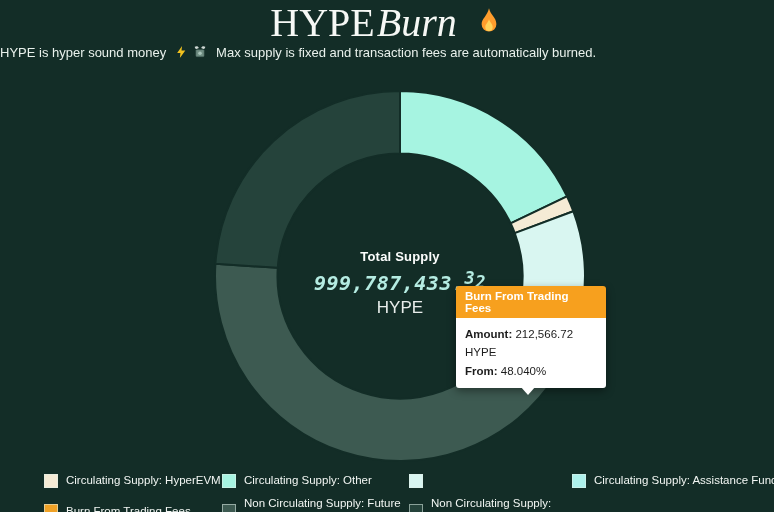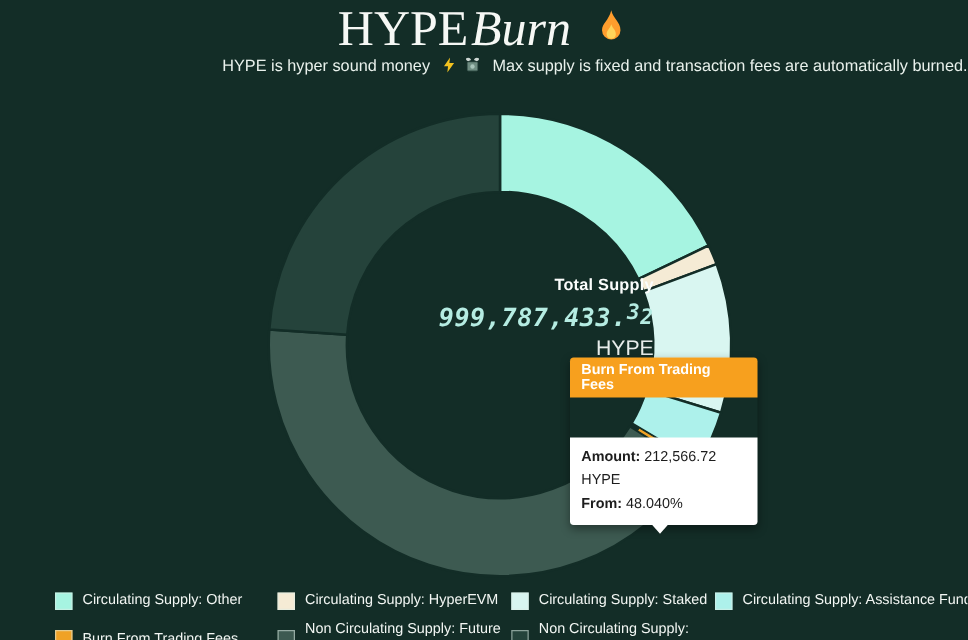--- a/index.html
+++ b/index.html
@@ -6,45 +6,45 @@
   body{width:774px;height:512px;overflow:hidden;background:#132d27;
        font-family:"Liberation Sans",sans-serif;position:relative;}
   .stage{position:absolute;inset:0;width:774px;height:397px;}
 
   
   .title{position:absolute;top:0;left:0;right:0;height:46px;text-align:center;
          margin:0;font-weight:400;color:#f6f8f5;font-size:40px;line-height:46px;
          font-family:"Liberation Serif","DejaVu Serif",serif;}
   .title .t-italic{font-style:italic;margin-left:2px;}
   .title .flame{display:inline-block;vertical-align:-3px;margin-left:7px;}
-  .subtitle{position:absolute;top:45px;left:0;right:0;margin:0;text-align:right;
+  .subtitle{position:absolute;top:45px;left:0;right:0;margin:0;text-align:left;
             color:#e9f1ec;font-size:13px;line-height:16px;}
   .subtitle .ic{display:inline-block;vertical-align:-2px;margin:0 1px;}
   .subtitle .ic.first{margin-left:5px;}
   .subtitle .ic.last{margin-right:5px;}
 
   
   #donut{position:absolute;left:0;top:70px;}
 
   
-  .center-box{position:absolute;left:277px;top:220px;width:246px;text-align:right;z-index:2;}
+  .center-box{position:absolute;left:277px;top:249px;width:246px;text-align:center;z-index:2;}
   .center-box .cap{color:#fbfdfc;font-size:13px;font-weight:700;letter-spacing:.2px;}
   .center-box .val{margin-top:7px;color:#b5ece2;font-weight:700;font-size:20px;
                    letter-spacing:.5px;font-family:"DejaVu Sans Mono",monospace;white-space:nowrap;font-style:italic;}
   .center-box .val .d1{font-size:17px;position:relative;top:-6px;}
   .center-box .val .d2{font-size:17px;position:relative;top:-2px;}
   .center-box .unit{margin-top:3px;color:#e8edeb;font-size:17px;}
 
   
   .tooltip{position:absolute;left:456px;top:286px;width:150px;z-index:5;
            border-radius:3px;box-shadow:0 3px 8px rgba(0,0,0,.4);font-size:11.5px;}
   .tooltip .tt-head{background:#f7a01e;color:#ffffff;font-weight:700;
                     padding:4px 9px;border-radius:3px 3px 0 0;}
   .tooltip .tt-body{background:#ffffff;color:#1d1d1d;padding:7px 9px 8px;
-                    border-radius:0 0 3px 3px;line-height:1.6;margin-top:32px;}
+                    border-radius:0 0 3px 3px;line-height:1.6;}
   .tooltip .tt-body b{font-weight:700;}
   .tooltip .tt-arrow{position:absolute;bottom:-15px;left:64px;width:0;height:0;
                      border:8px solid transparent;border-top:9px solid #ffffff;}
 
   
   .legend{position:absolute;left:44px;top:473px;display:grid;
           grid-template-columns:178px 187px 163px 210px;row-gap:8px;z-index:3;}
   .legend-item{display:flex;align-items:center;gap:8px;color:#f2f6f3;font-size:11.5px;
                line-height:15px;cursor:pointer;}
   .legend-swatch{width:14px;height:14px;flex:0 0 14px;box-sizing:border-box;
@@ -103,30 +103,29 @@
     <div class="tt-head">Burn From Trading Fees</div>
     <div class="tt-body">
       <div><b>Amount:</b> <span>212,566.72 HYPE</span></div>
       <div><b>From:</b> <span>48.040%</span></div>
     </div>
     <div class="tt-arrow"></div>
   </div>
 
   <div class="legend" id="legend">
       <div class="legend-item">
+        <span class="legend-swatch" style="background: rgb(245, 235, 213);"></span>
+        <span>Circulating Supply: HyperEVM</span>
+      </div>
+      <div class="legend-item">
         <span class="legend-swatch" style="background: rgb(166, 244, 225);"></span>
         <span>Circulating Supply: Other</span>
       </div>
       <div class="legend-item">
-        <span class="legend-swatch" style="background: rgb(245, 235, 213);"></span>
-        <span>Circulating Supply: HyperEVM</span>
-      </div>
-      <div class="legend-item">
         <span class="legend-swatch" style="background: rgb(217, 246, 241);"></span>
-        <span>Circulating Supply: Staked</span>
       </div>
       <div class="legend-item">
         <span class="legend-swatch" style="background: rgb(173, 241, 235);"></span>
         <span>Circulating Supply: Assistance Fund</span>
       </div>
       <div class="legend-item">
         <span class="legend-swatch" style="background: rgb(240, 162, 38);"></span>
         <span>Burn From Trading Fees</span>
       </div>
       <div class="legend-item">

